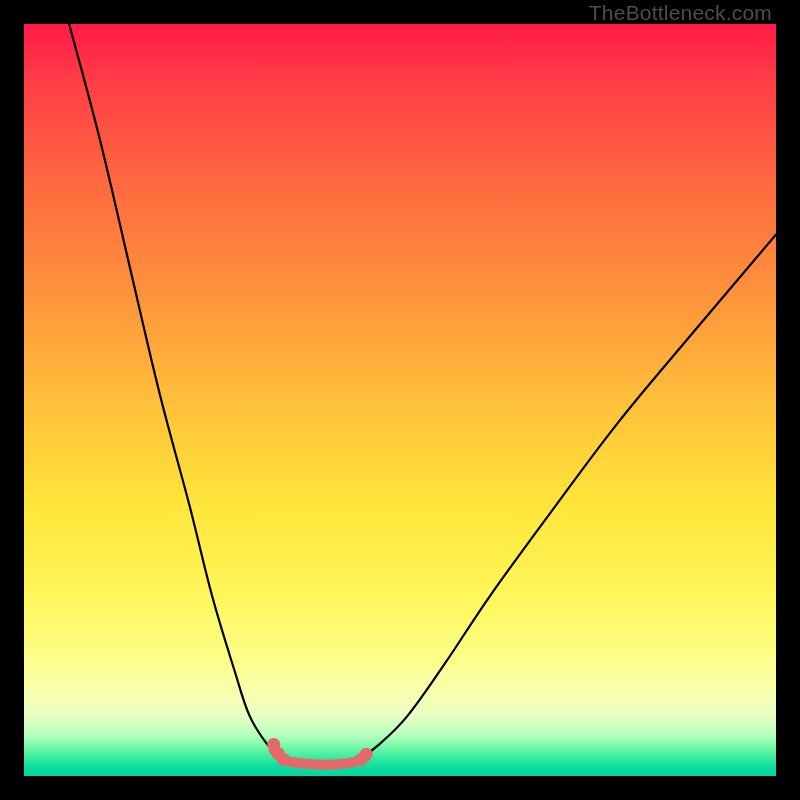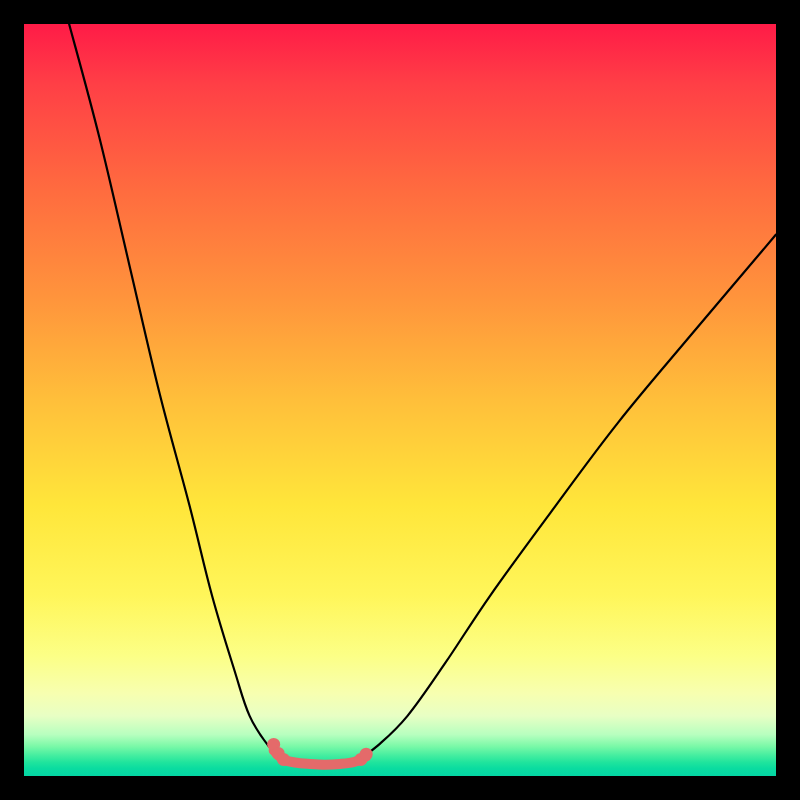--- a/index.html
+++ b/index.html
@@ -82,20 +82,21 @@
   }
   .dot-salmon {
     fill: #e46a6a;
   }
 </style>
 </head>
 <body>
 
 <div class="frame">
 
+  <div class="watermark">TheBottleneck.com</div>
 
   <div class="plot">
     <div class="gradient"></div>
 
     <svg class="curves" viewBox="0 0 752 752" preserveAspectRatio="none">
 
       <path id="left-curve" class="curve-black" d="M 45.12 0 C 50.5344 20.304000000000013, 64.3712 69.48480000000006, 75.2 112.80000000000007 C 86.0288 156.11520000000007, 94.45120000000001 194.61759999999998, 105.28000000000002 240.64 C 116.10880000000002 286.6624, 124.53119999999998 325.1648, 135.35999999999999 368.48 C 146.1888 411.7952, 155.9648 444.73280000000005, 165.44 481.28000000000003 C 174.9152 517.8272000000001, 179.8784 541.7408, 188 571.52 C 196.1216 601.2991999999999, 203.79200000000003 625.0624, 210.56000000000003 646.72 C 217.32800000000003 668.3776, 219.5088 678.3040000000001, 225.6 691.84 C 231.69119999999998 705.376, 238.30880000000002 714.06912, 244.4 721.92 C 250.4912 729.7708799999999, 256.7328 733.01952, 259.44 735.456"></path>
 
       <path id="right-curve" class="curve-black" d="M 334.64 735.456 C 338.024 733.01952, 344.6416 729.7708799999999, 353.44 721.92 C 362.2384 714.06912, 371.33759999999995 706.7296, 383.52 691.84 C 395.7024 676.9504000000001, 406.23040000000003 660.8576, 421.12000000000006 639.2 C 436.0096000000001 617.5424, 447.2896 598.592, 466.24 571.52 C 485.1904 544.448, 503.38879999999995 519.9328, 526.4 488.8 C 549.4112 457.66720000000004, 568.3616000000001 431.0464, 594.08 398.56 C 619.7984 366.0736, 640.8543999999999 342.16, 669.28 308.32000000000005 C 697.7056 274.4800000000001, 737.1104 228.15680000000006, 752 210.56000000000006"></path>
 

